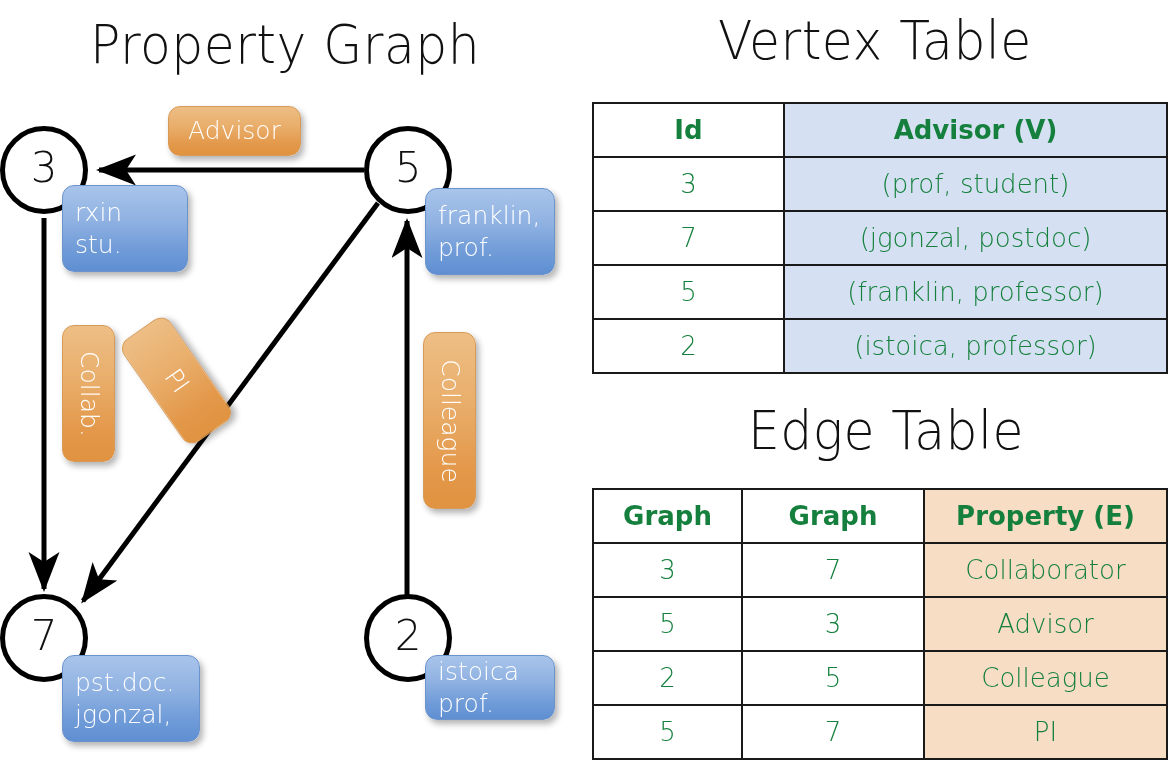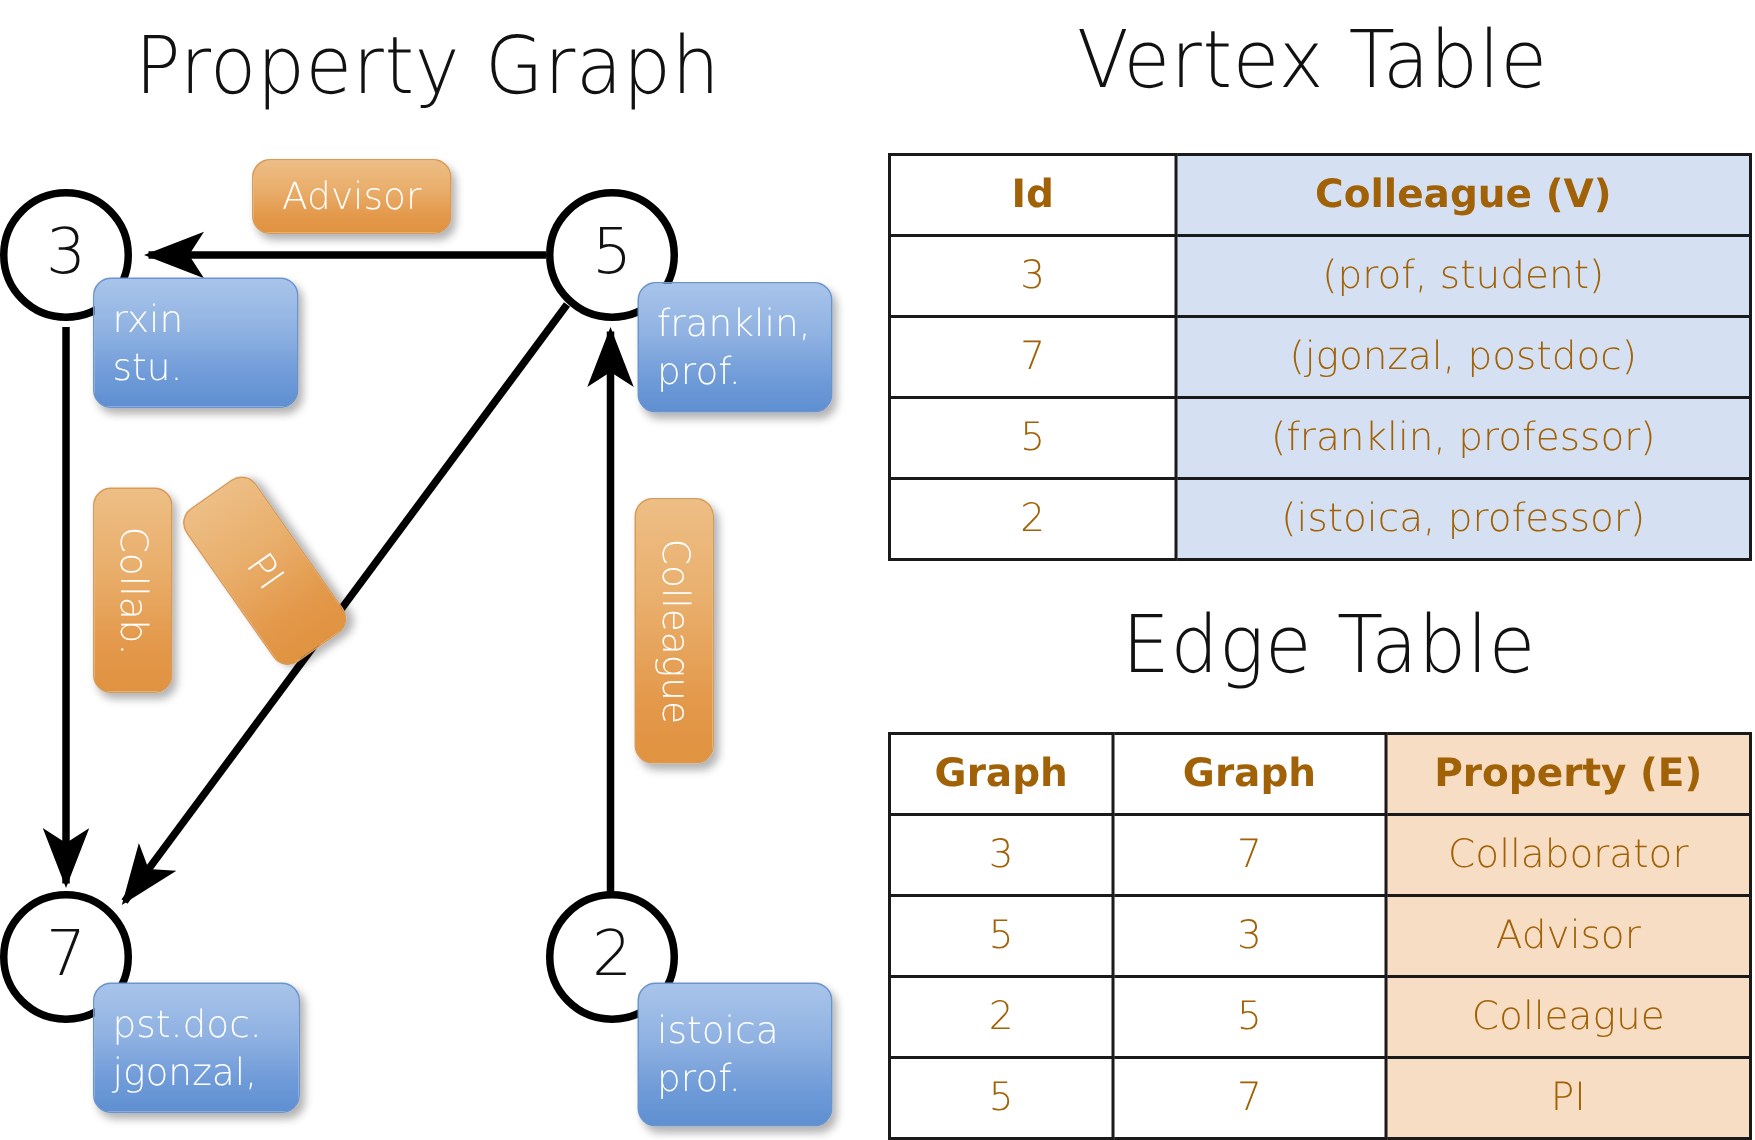--- a/index.html
+++ b/index.html
@@ -105,21 +105,21 @@
     position: absolute;
     border-collapse: collapse;
     font-family: "DejaVu Sans", sans-serif;
     table-layout: fixed;
   }
   .data-table td, .data-table th {
     border: 2px solid #1a1a1a;
     text-align: center;
     font-weight: 300;
     font-size: 26px;
-    color: #a16207;
+    color: #15803d;
     padding: 0;
     height: 52px;
     vertical-align: middle;
   }
   .data-table th {
     font-weight: 700;
     font-size: 26px;
   }
   .cell-plain { background: #ffffff; }
   .cell-blue  { background: #d5e1f2; }
@@ -151,21 +151,21 @@
     <line x1="44" y1="218" x2="44" y2="589" stroke="#000" stroke-width="5" marker-end="url(#arrow)"></line>
 
     <line x1="378" y1="203" x2="83" y2="601" stroke="#000" stroke-width="5" marker-end="url(#arrow)"></line>
 
     <line x1="407" y1="600" x2="407" y2="221" stroke="#000" stroke-width="5" marker-end="url(#arrow)"></line>
   </svg>
 
   <div class="node-circle" style="left:0px; top:126px;">
     <span class="node-label">3</span>
   </div>
-  <div class="prop-box blue-box" style="left:62px; top:185px; width:137px; height:87px;">
+  <div class="prop-box blue-box" style="left:62px; top:185px; width:126px; height:87px;">
     <span>rxin</span>
     <span>stu.</span>
   </div>
 
   <div class="node-circle" style="left:364px; top:126px;">
     <span class="node-label">5</span>
   </div>
   <div class="prop-box blue-box" style="left:425px; top:188px; width:130px; height:87px;">
     <span>franklin,</span>
     <span>prof.</span>
@@ -175,21 +175,21 @@
     <span class="node-label">7</span>
   </div>
   <div class="prop-box blue-box" style="left:62px; top:655px; width:138px; height:87px;">
     <span>pst.doc.</span>
     <span>jgonzal,</span>
   </div>
 
   <div class="node-circle" style="left:364px; top:594px;">
     <span class="node-label">2</span>
   </div>
-  <div class="prop-box blue-box" style="left:425px; top:655px; width:130px; height:96px;">
+  <div class="prop-box blue-box" style="left:425px; top:655px; width:130px; height:65px;">
     <span>istoica</span>
     <span>prof.</span>
   </div>
 
   <div class="prop-box orange-box" style="left:168px; top:106px; width:133px; height:50px;">
     <span class="rot">Advisor</span>
   </div>
 
   <div class="prop-box orange-box" style="left:62px; top:325px; width:53px; height:137px;">
     <span class="rot rot90">Collab.</span>
@@ -205,21 +205,21 @@
 </div>
 
 <table class="data-table" id="vertex-table">
   <colgroup>
       <col style="width:191px">
       <col style="width:383px">
     </colgroup>
   <thead>
     <tr>
       <th class="cell-plain">Id</th>
-      <th class="cell-blue">Colleague (V)</th>
+      <th class="cell-blue">Advisor (V)</th>
     </tr>
   </thead>
   <tbody>
     <tr>
       <td class="cell-plain">3</td>
       <td class="cell-blue">(prof, student)</td>
     </tr>
     <tr>
       <td class="cell-plain">7</td>
       <td class="cell-blue">(jgonzal, postdoc)</td>

